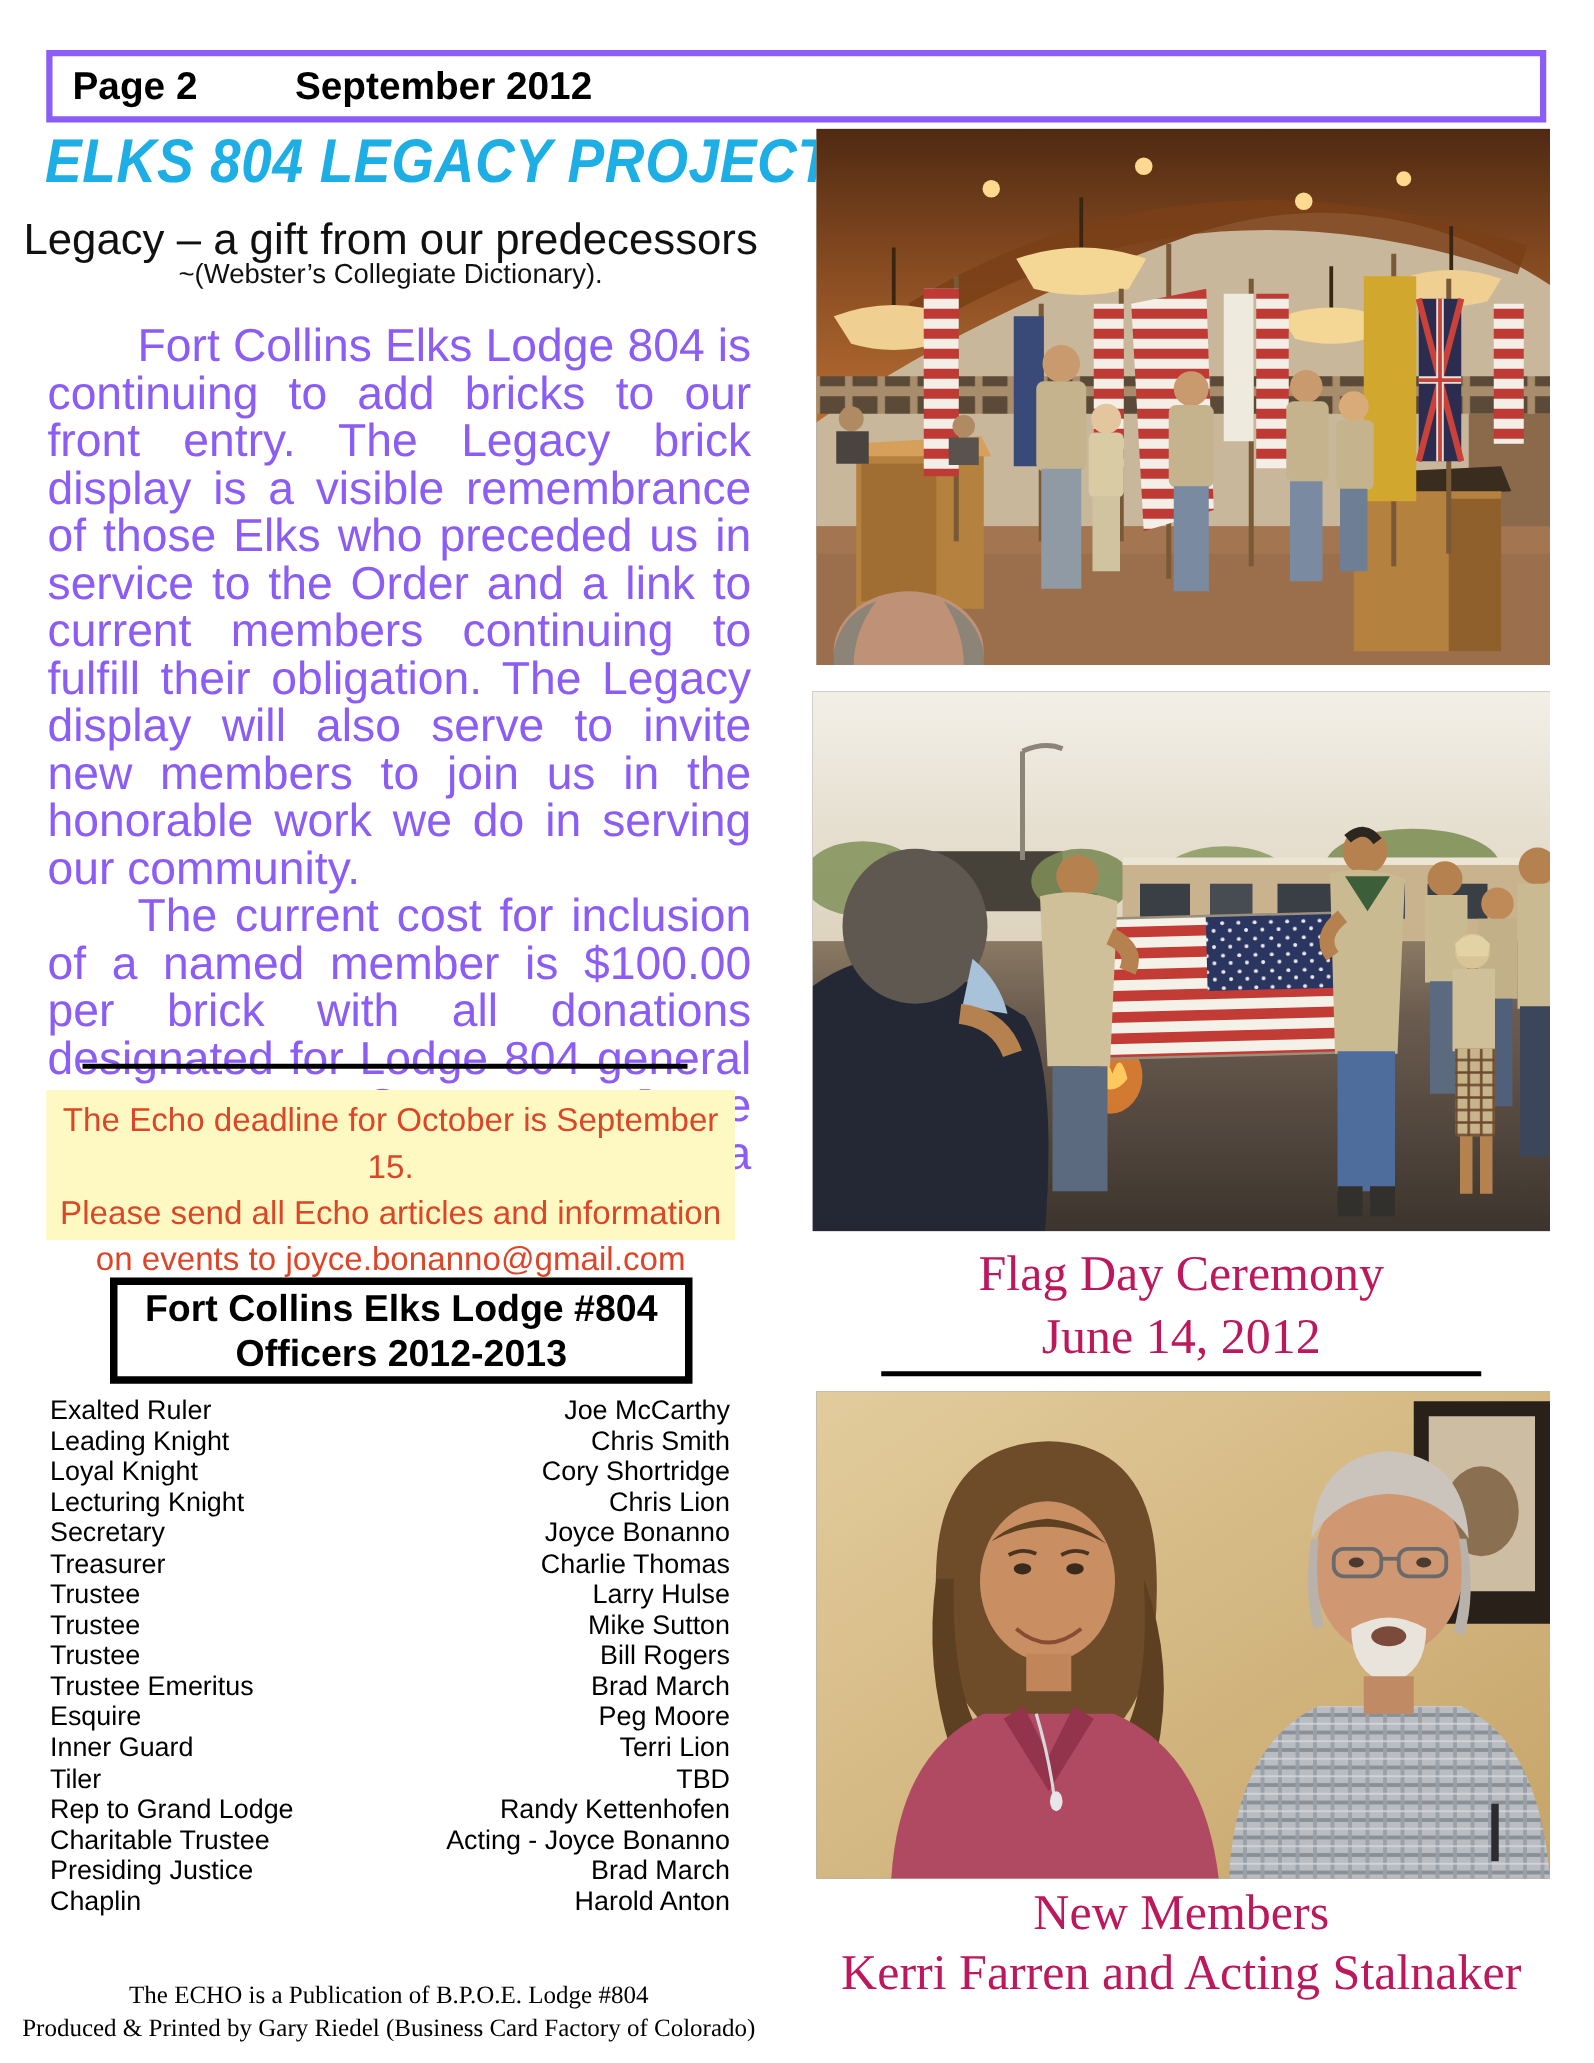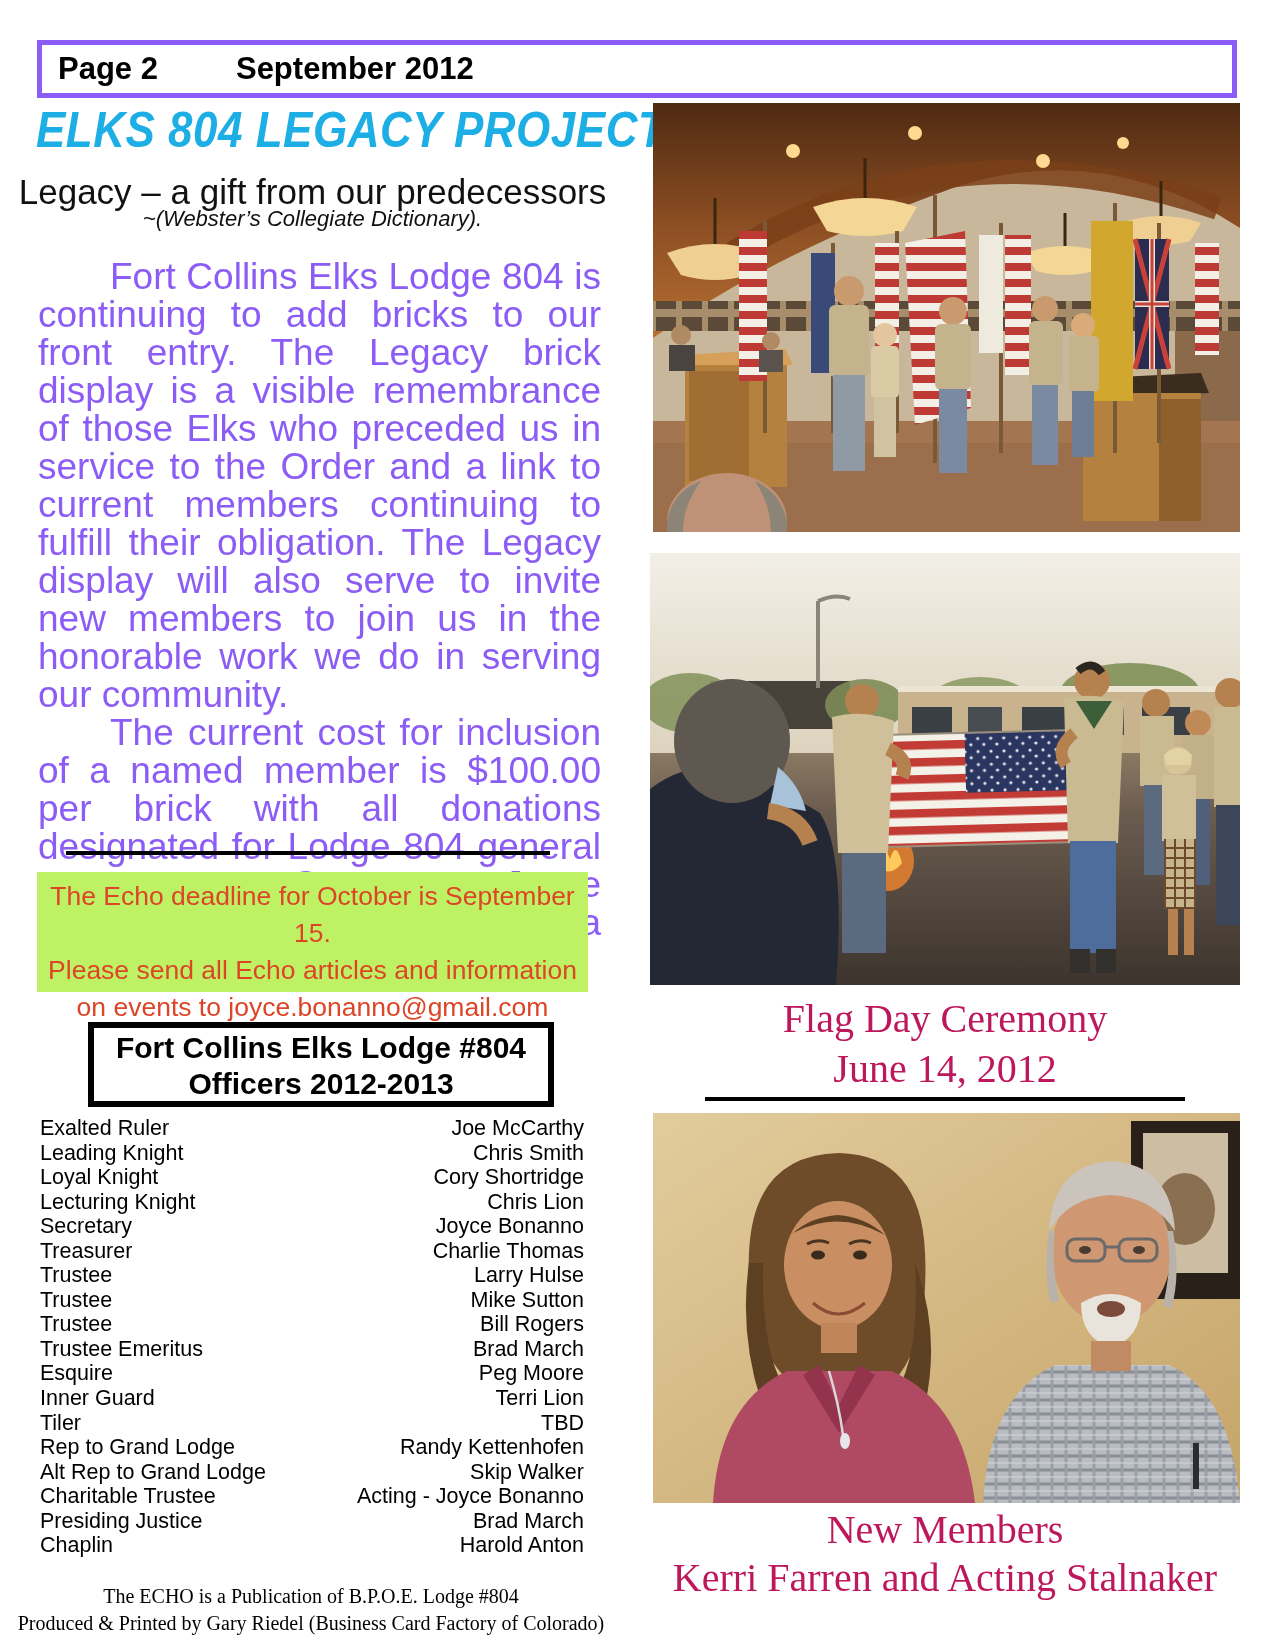--- a/index.html
+++ b/index.html
@@ -11,32 +11,32 @@
   .masthead { position:absolute; left:37px; top:40px; width:1200px; height:58px;
     border:5px solid #8b5cf6; display:flex; align-items:center; padding-left:16px; }
   .masthead .pg { font-size:31px; font-weight:bold; }
   .masthead .dt { font-size:31px; font-weight:bold; margin-left:78px; }
 
   
   .big-title { position:absolute; left:36px; top:102px; width:580px;
     font-size:44px; font-weight:bold; font-style:italic; letter-spacing:0.5px;
     color:#1caee4; transform:scaleY(1.12); transform-origin:top left; white-space:nowrap; }
   .subtitle { position:absolute; left:0; top:172px; width:625px; text-align:center; font-size:35px; color:#111; }
-  .subnote  { position:absolute; left:0; top:206px; width:625px; text-align:center; font-size:22px; color:#111;font-style:italic; }
+  .subnote  { position:absolute; left:0; top:206px; width:625px; text-align:center; font-size:22px; color:#111; }
 
   
   .copy { position:absolute; left:38px; top:258px; width:563px;
     font-size:37px; line-height:38px; text-align:justify; color:#8b5cf6; }
   .copy p { text-indent:72px; margin:0; }
 
   .rule-left { position:absolute; left:66px; top:851px; width:484px; height:4px; background:#000; }
 
   
   .notice { position:absolute; left:37px; top:872px; width:551px; height:120px;
-    background:#bef264; text-align:center; padding-top:6px; }
+    background:#fef9c3; text-align:center; padding-top:6px; }
   .notice div { font-size:26.5px; line-height:37px; color:#dd4527; }
 
   
   .officers-box { position:absolute; left:88px; top:1022px; width:466px; height:85px;
     border:6px solid #000; text-align:center; padding-top:2px; }
   .officers-box div { font-size:30px; font-weight:bold; line-height:36px; }
 
   .officers-list { position:absolute; left:40px; top:1116px; width:544px; }
   .officers-list .row { display:flex; justify-content:space-between; font-size:21.5px; line-height:24.55px; height:24.55px; }
   .officers-list .t { text-align:right; }
@@ -154,24 +154,20 @@
       <div class="row">
         <span class="t">Tiler</span>
         <span class="n">TBD</span>
       </div>
 
       <div class="row">
         <span class="t">Rep to Grand Lodge</span>
         <span class="n">Randy Kettenhofen</span>
       </div>
 
-      <div class="row">
-        <span class="t">Alt Rep to Grand Lodge</span>
-        <span class="n">Skip Walker</span>
-      </div>
 
       <div class="row">
         <span class="t">Charitable Trustee</span>
         <span class="n">Acting - Joyce Bonanno</span>
       </div>
 
       <div class="row">
         <span class="t">Presiding Justice</span>
         <span class="n">Brad March</span>
       </div>

